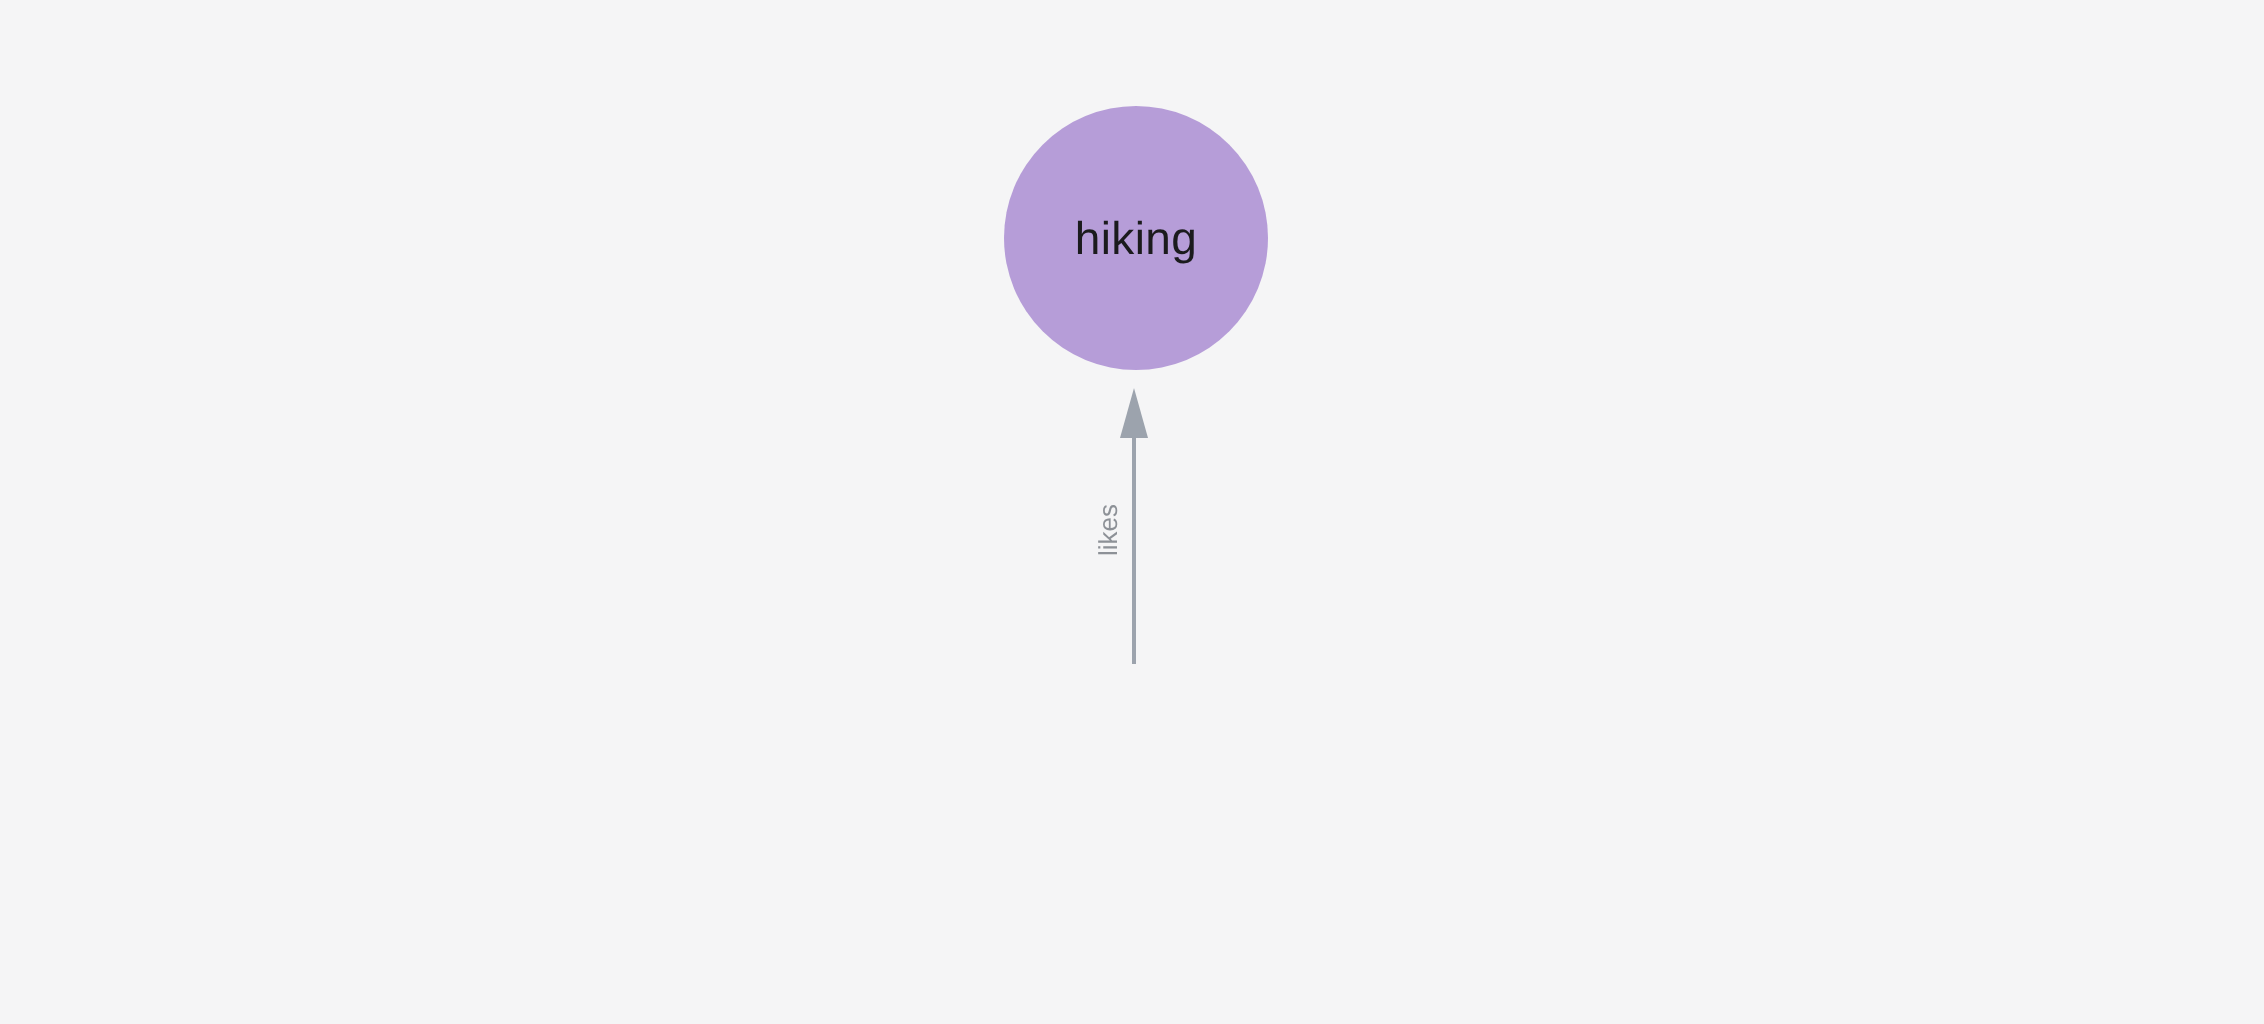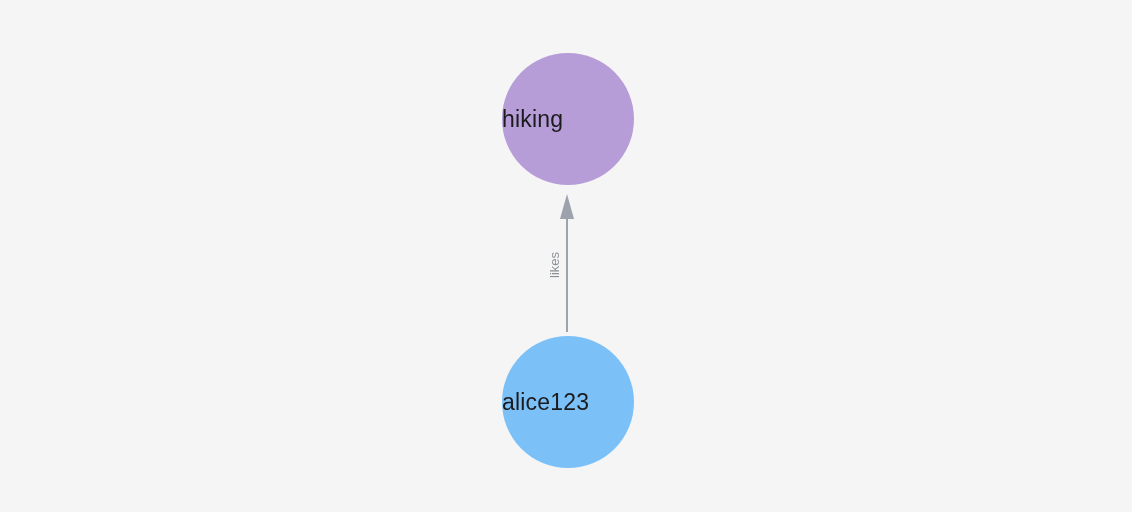--- a/index.html
+++ b/index.html
@@ -14,21 +14,21 @@
     background: #f5f5f6;
     overflow: hidden;
   }
   .node {
     position: absolute;
     width: 132px;
     height: 132px;
     border-radius: 50%;
     display: flex;
     align-items: center;
-    justify-content: flex-start;
+    justify-content: center;
     cursor: pointer;
     user-select: none;
   }
   .node-label {
     font-size: 23px;
     color: #1b1b1d;
     letter-spacing: 0.2px;
   }
   .node-target { left: 502px; top: 53px; }
   .node-source { left: 502px; top: 336px; }
@@ -69,17 +69,14 @@
   <div class="node node-target" style="background: rgb(182, 157, 216);">
     <span class="node-label">hiking</span>
   </div>
 
   <div>
     <div class="edge-line" style="background: rgb(156, 163, 173);"></div>
     <div class="edge-arrowhead"></div>
     <span class="edge-label">likes</span>
   </div>
 
-  <div class="node node-source" style="background: rgb(124, 192, 248);">
-    <span class="node-label">alice123</span>
-  </div>
 
 </div>
 
 </body></html>

